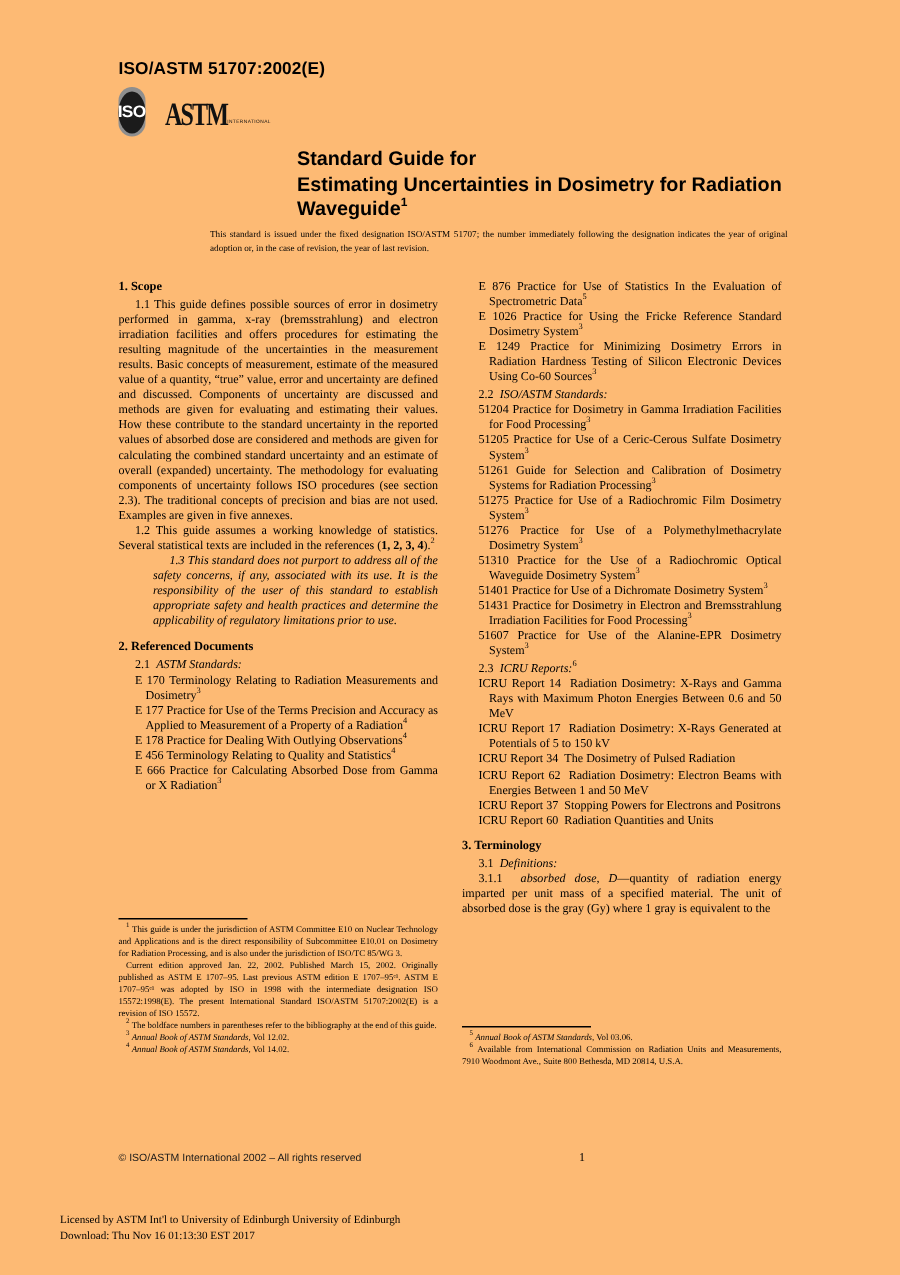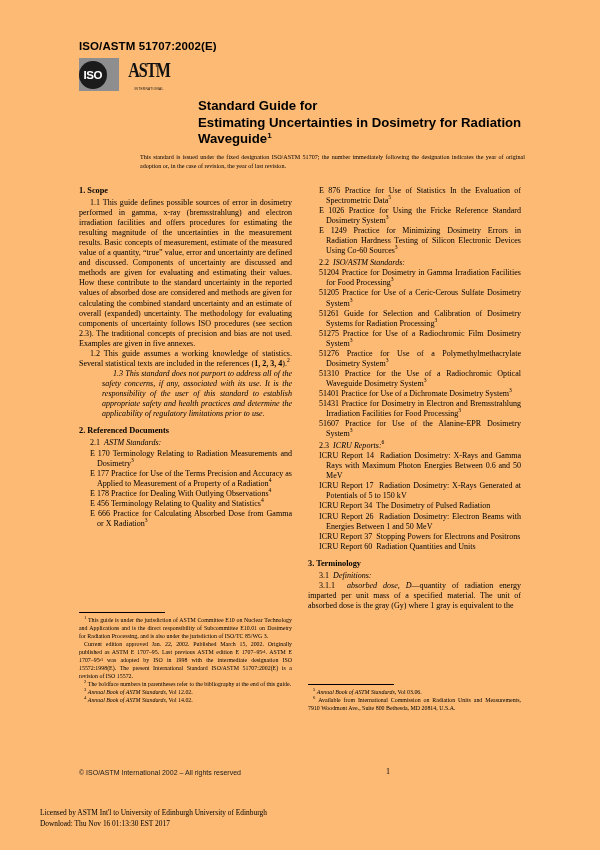--- a/index.html
+++ b/index.html
@@ -36,27 +36,28 @@
   }
   .logos {
     position: absolute;
     left: 79px;
     top: 58px;
     display: flex;
     align-items: flex-start;
     gap: 13px;
   }
   .iso-logo {
-    width: 40px;
+    width: 18px;
     height: 33px;
     background: #8e8e8e;
     position: relative;
     display: flex;
     align-items: center;
     justify-content: flex-start;
+    border-radius: 13px;
   }
   .iso-logo .disc {
     width: 28px;
     height: 28px;
     border-radius: 50%;
     background: #1b1b1b;
     display: flex;
     align-items: center;
     justify-content: center;
   }
@@ -66,21 +67,20 @@
     font-size: 11px;
     color: #fff;
     letter-spacing: -0.5px;
     transform: scaleX(1.05);
   }
   .astm-logo {
     width: 34px;
     height: 36px;
     position: relative;
     display: flex;
-    flex-direction: column;
     align-items: center;
     justify-content: flex-start;
   }
   .astm-logo .mark {
     font-family: "Liberation Serif", serif;
     font-weight: bold;
     font-size: 16px;
     line-height: 17px;
     color: #111;
     letter-spacing: -1.2px;
@@ -295,21 +295,21 @@
     </div>
 
     <div class="sub-head">
       <span>2.3</span>&nbsp;&nbsp;<i>ICRU Reports:</i><sup>6</sup>
     </div>
 
     <div class="ref-list">
       <p class="ref hang"><span>ICRU Report 14</span>&nbsp;&nbsp;<span>Radiation Dosimetry: X-Rays and Gamma Rays with Maximum Photon Energies Between 0.6 and 50 MeV</span></p>
       <p class="ref hang"><span>ICRU Report 17</span>&nbsp;&nbsp;<span>Radiation Dosimetry: X-Rays Generated at Potentials of 5 to 150 kV</span></p>
       <p class="ref hang"><span>ICRU Report 34</span>&nbsp;&nbsp;<span>The Dosimetry of Pulsed Radiation</span></p>
-      <p class="ref hang"><span>ICRU Report 26</span>&nbsp;&nbsp;<span>Radiation Dosimetry: Electron Beams with Energies Between 1 and 50 MeV</span></p>
+      <p class="ref hang"><span>ICRU Report 62</span>&nbsp;&nbsp;<span>Radiation Dosimetry: Electron Beams with Energies Between 1 and 50 MeV</span></p>
       <p class="ref hang"><span>ICRU Report 37</span>&nbsp;&nbsp;<span>Stopping Powers for Electrons and Positrons</span></p>
       <p class="ref hang"><span>ICRU Report 60</span>&nbsp;&nbsp;<span>Radiation Quantities and Units</span></p>
     </div>
 
     <div class="sec-head">3.  Terminology</div>
 
     <div class="sub-head">
       <span>3.1</span>&nbsp;&nbsp;<i>Definitions:</i>
     </div>
 

